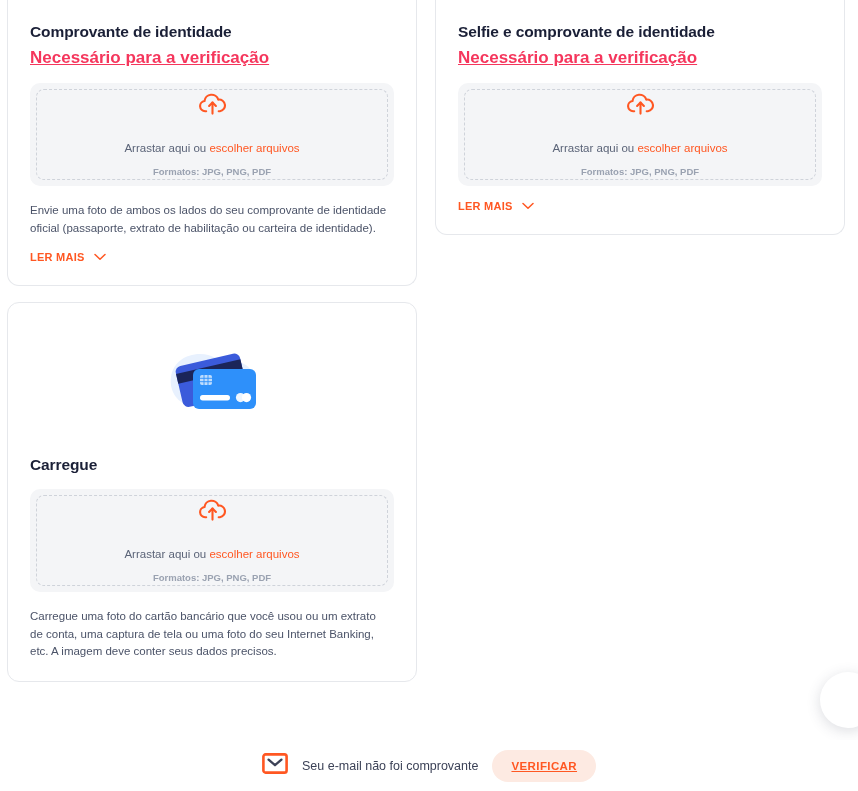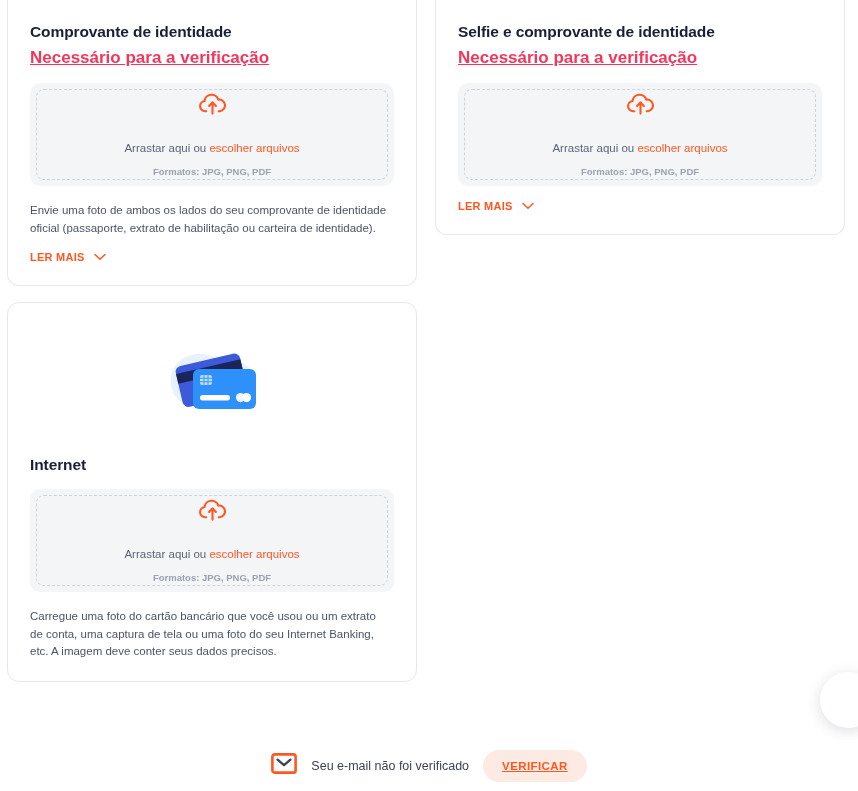--- a/index.html
+++ b/index.html
@@ -307,21 +307,21 @@
           <rect x="47" y="32" width="12" height="10" rx="2" fill="#BFDDFD"></rect>
           <path d="M47 35.3h12M47 38.7h12M51 32v10M55 32v10" stroke="#2E90FA" stroke-width="0.9"></path>
 
           <rect x="47" y="52" width="30" height="5.4" rx="2.7" fill="#FFFFFF"></rect>
 
           <circle cx="87.5" cy="54.6" r="4.6" fill="#FFFFFF" opacity="0.92"></circle>
           <circle cx="93.5" cy="54.6" r="4.6" fill="#FFFFFF"></circle>
         </svg>
       </div>
 
-      <h2 class="card-title">Internet</h2>
+      <h2 class="card-title">Carregue</h2>
 
       <div class="dropzone">
         <div class="dropzone-inner">
           <span class="upload-icon">
             <svg width="27" height="24" viewBox="0 0 27 24" fill="none" xmlns="http://www.w3.org/2000/svg">
               <path d="M7.2 19.2h-1.1A5.1 5.1 0 0 1 5.5 9.05 7.1 7.1 0 0 1 19.3 7.6a4.9 4.9 0 0 1 1.6 11.6h-1.2" stroke="#FF5722" stroke-width="2.1" stroke-linecap="round" stroke-linejoin="round"></path>
               <path d="M13.5 21.6V10.6" stroke="#FF5722" stroke-width="2.1" stroke-linecap="round"></path>
               <path d="M10.1 14l3.4-3.5 3.4 3.5" stroke="#FF5722" stroke-width="2.1" stroke-linecap="round" stroke-linejoin="round"></path>
             </svg>
           </span>
@@ -343,16 +343,16 @@
 <div id="chat-bubble"></div>
 
 <div id="footer-bar">
   <div class="footer-inner">
     <span class="mail-icon">
       <svg width="26" height="21" viewBox="0 0 26 21" fill="none" xmlns="http://www.w3.org/2000/svg">
         <rect x="1.4" y="1.4" width="23.2" height="18.2" rx="2.2" fill="#FFFFFF" stroke="#FF5722" stroke-width="2.6"></rect>
         <path d="M6.6 6.6 13 12.2l6.4-5.6" stroke="#3C4257" stroke-width="2.3" stroke-linecap="round" stroke-linejoin="round"></path>
       </svg>
     </span>
-    <span class="footer-text">Seu e-mail não foi verificado</span>
+    <span class="footer-text">Seu e-mail não foi comprovante</span>
     <button class="verify-button">VERIFICAR</button>
   </div>
 </div>
 
 </body></html>

